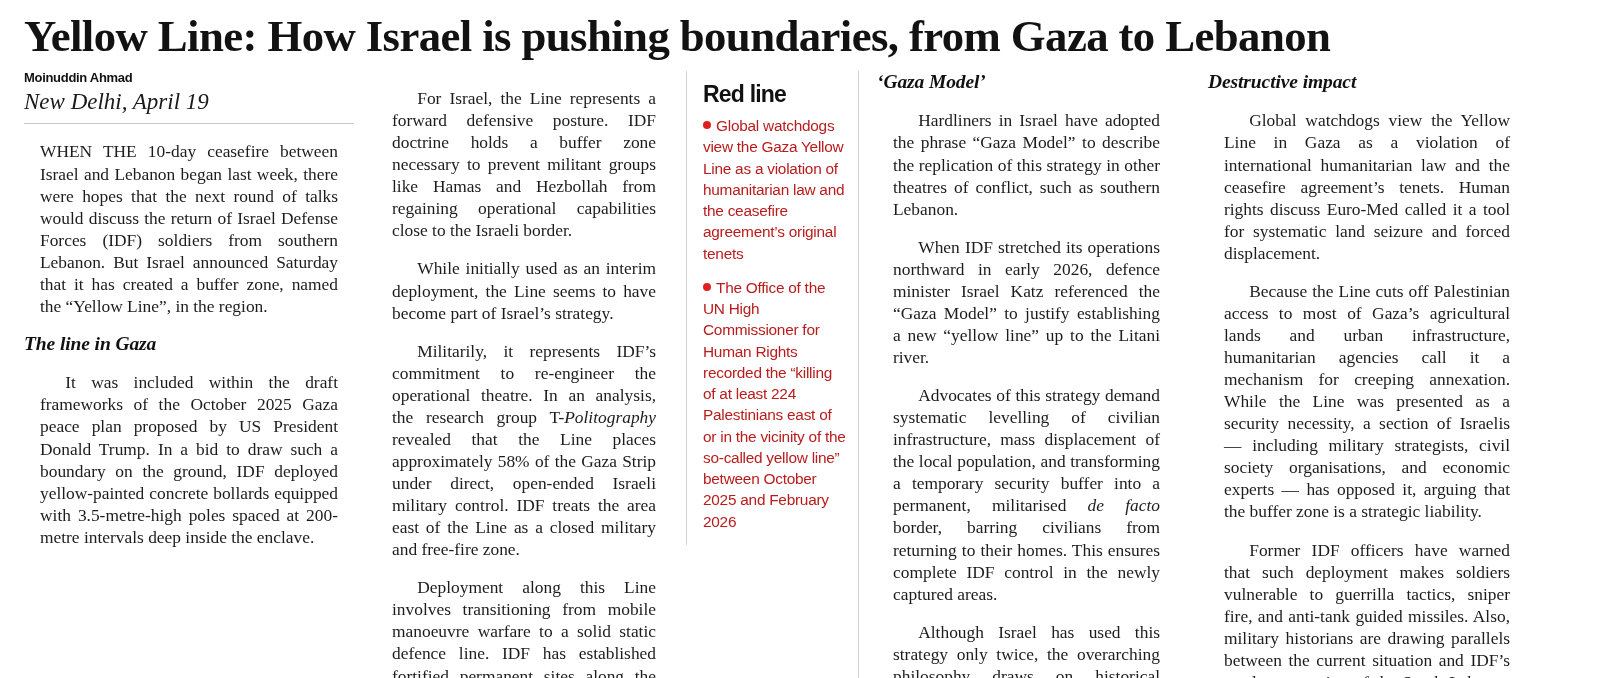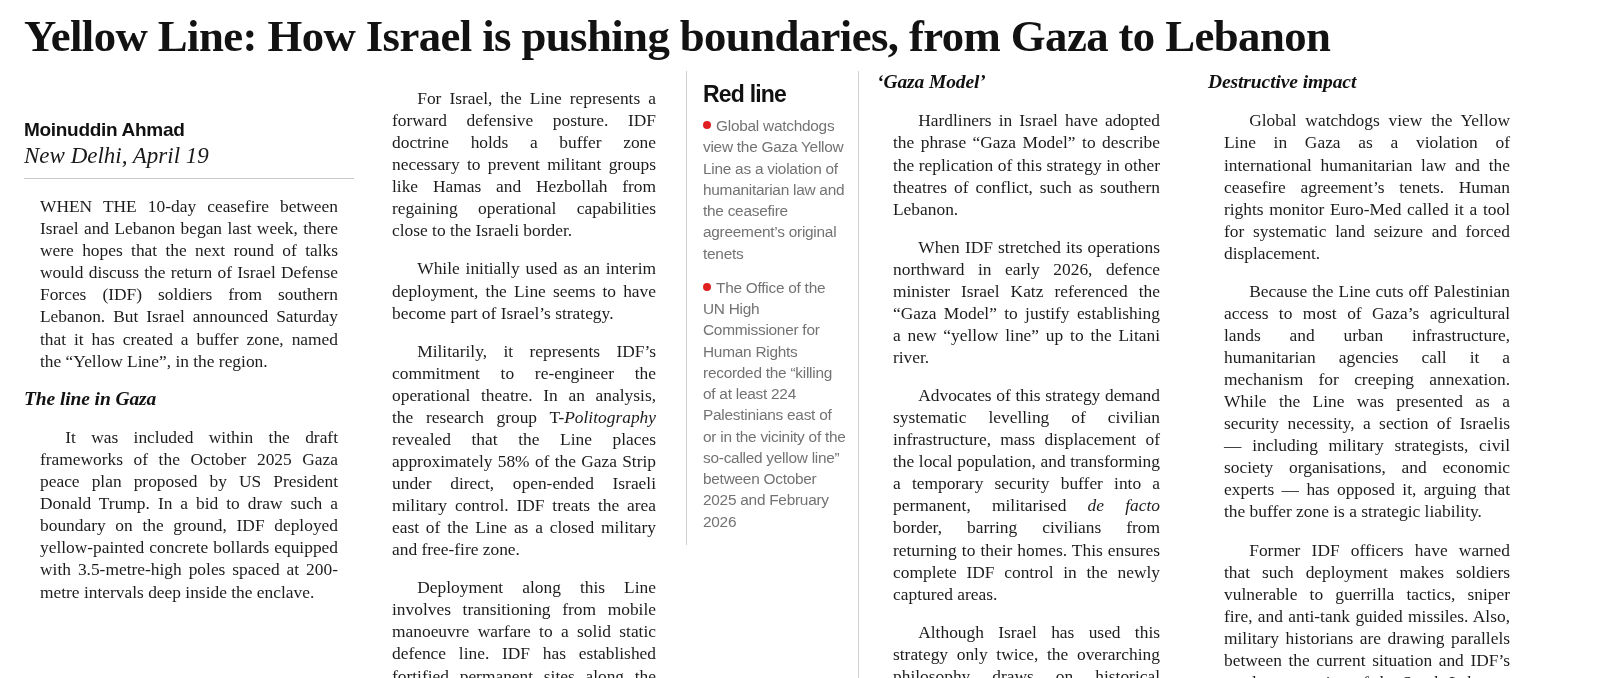--- a/index.html
+++ b/index.html
@@ -61,25 +61,24 @@
            border-left: 1px solid #d0d0d0; }
   .col-5 { width: 336px; padding-left: 18px; }
 
   
   .byline {
     margin-bottom: 8px;
   }
   .byline-name {
     font-family: "Liberation Sans", "DejaVu Sans", sans-serif;
     font-weight: 700;
-    font-size: 19px;
+    font-size: 13px;
     line-height: 1.12;
     color: #111;
     letter-spacing: -0.3px;
-    margin-top: 48px;
   }
   .byline-place {
     font-family: "Liberation Serif", "DejaVu Serif", serif;
     font-style: italic;
     font-size: 23px;
     line-height: 1.3;
     color: #1a1a1a;
     margin-top: 1px;
   }
   .byline-rule {
@@ -127,21 +126,21 @@
     font-size: 23px;
     line-height: 1.0;
     color: #111;
     letter-spacing: -0.8px;
     margin: 12px 0 9px 0;
   }
   .bullet-item {
     font-family: "Liberation Sans", "DejaVu Sans", sans-serif;
     font-size: 15.4px;
     line-height: 1.38;
-    color: #737373;
+    color: #b91c1c;
     margin-bottom: 13px;
     letter-spacing: -0.25px;
     text-align: left;
   }
   .dot {
     display: inline-block;
     width: 8px;
     height: 8px;
     border-radius: 50%;
     background: #e02020;
@@ -185,19 +184,19 @@
     <div class="col col-4" style="border-left-color: rgb(208, 208, 208);">
       <div class="subhead first">‘Gaza Model’</div>
       <p class="body-p indent">Hardliners in Israel have adopted the phrase “Gaza Model” to describe the replication of this strategy in other theatres of conflict, such as southern Lebanon.</p>
       <p class="body-p indent">When IDF stretched its operations northward in early 2026, defence minister Israel Katz referenced the “Gaza Model” to justify establishing a new “yellow line” up to the Litani river.</p>
       <p class="body-p indent"><span>Advocates of this strategy demand systematic levelling of civilian infrastructure, mass displacement of the local population, and transforming a temporary security buffer into a permanent, militarised </span><em class="it">de facto</em><span> border, barring civilians from returning to their homes. This ensures complete IDF control in the newly captured areas.</span></p>
       <p class="body-p indent">Although Israel has used this strategy only twice, the overarching philosophy draws on historical precedents, such as the 1967 Green Line or the Area A demarcations in the West Bank. Unlike those boundaries marking political or administrative divisions, the Yellow Line represents an active, fortified deployment boundary placed deep within hostile territory.</p>
     </div>
 
     <div class="col col-5">
       <div class="subhead first">Destructive impact</div>
-      <p class="body-p indent">Global watchdogs view the Yellow Line in Gaza as a violation of international humanitarian law and the ceasefire agreement’s tenets. Human rights monitor Euro-Med called it a tool for systematic land seizure and forced displacement.</p>
+      <p class="body-p indent">Global watchdogs view the Yellow Line in Gaza as a violation of international humanitarian law and the ceasefire agreement’s tenets. Human rights discuss Euro-Med called it a tool for systematic land seizure and forced displacement.</p>
       <p class="body-p indent">Because the Line cuts off Palestinian access to most of Gaza’s agricultural lands and urban infrastructure, humanitarian agencies call it a mechanism for creeping annexation. While the Line was presented as a security necessity, a section of Israelis — including military strategists, civil society organisations, and economic experts — has opposed it, arguing that the buffer zone is a strategic liability.</p>
       <p class="body-p indent">Former IDF officers have warned that such deployment makes soldiers vulnerable to guerrilla tactics, sniper fire, and anti-tank guided missiles. Also, military historians are drawing parallels between the current situation and IDF’s costly occupation of the South Lebanon Security Zone (1985-2000), arguing that the Yellow Line turns Israeli troops into “sitting ducks” in a war of attrition.</p>
     </div>
 
   </div>
 </div>
 
 </body></html>

